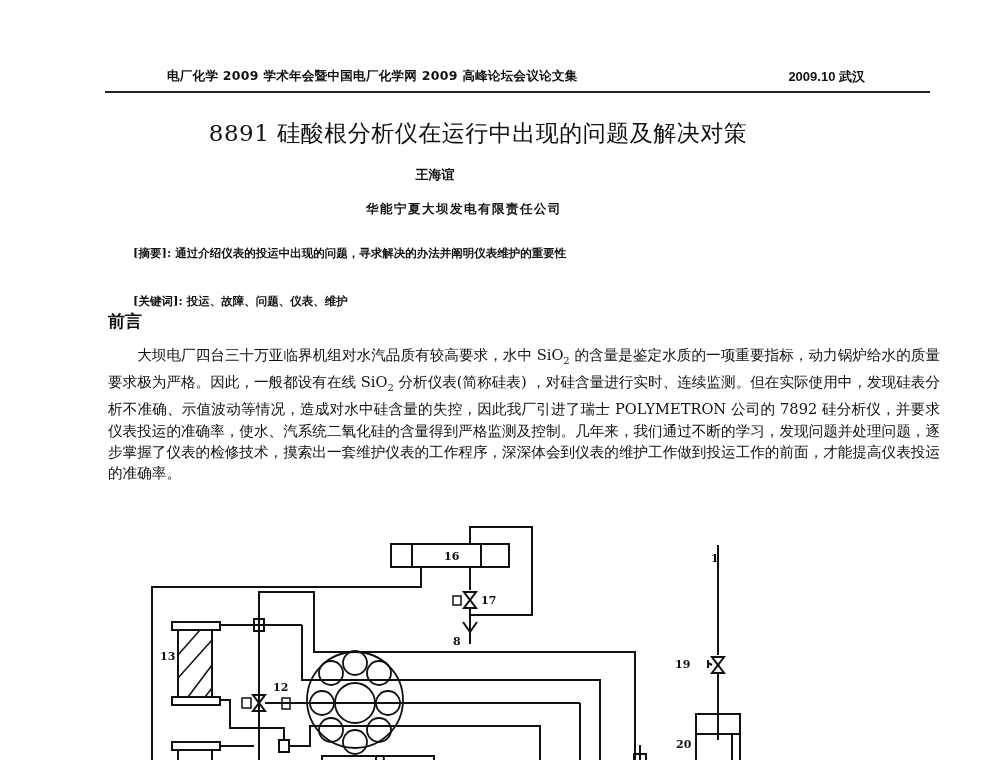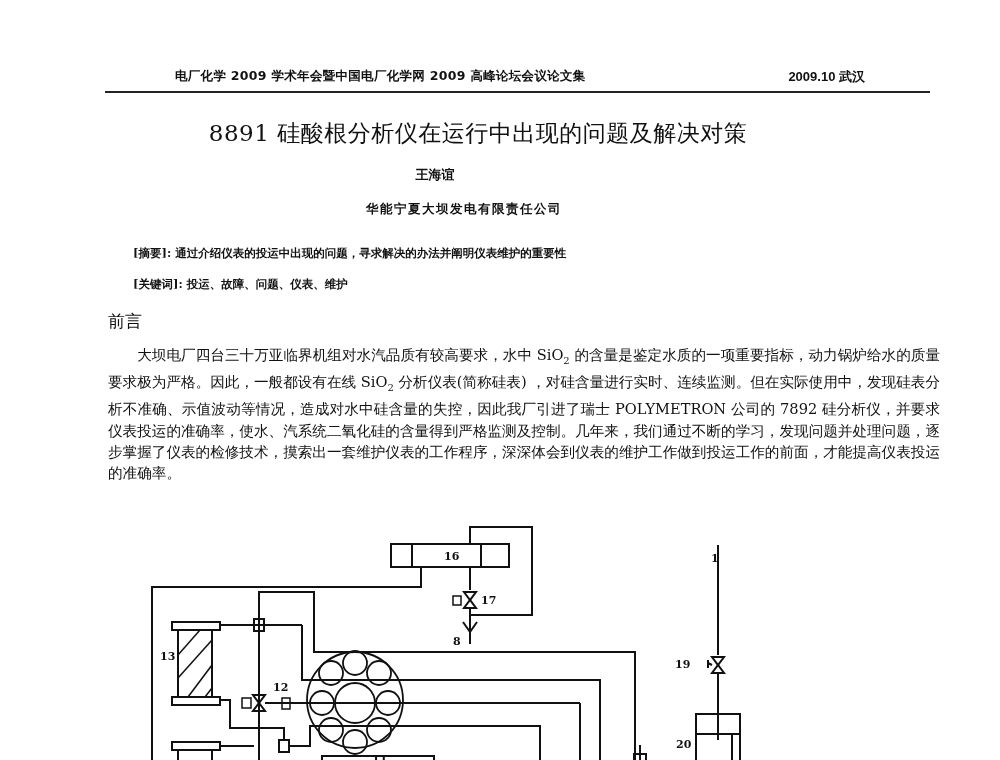--- a/index.html
+++ b/index.html
@@ -1,27 +1,27 @@
 <!DOCTYPE html>
 <html><head>
 <meta charset="utf-8">
 <style>
   html, body { margin:0; padding:0; background:#ffffff; }
   body { width:1000px; height:760px; position:relative; overflow:hidden; color:#111; font-family:"DejaVu Serif", serif; }
   .header { position:absolute; left:105px; top:68px; width:825px; height:22px; }
-  .header-left { position:absolute; left:70px; top:0; font-family:"DejaVu Sans", sans-serif; font-size:12.5px; font-weight:bold; letter-spacing:0.3px; }
+  .header-left { position:absolute; left:62px; top:0; font-family:"DejaVu Sans", sans-serif; font-size:12.5px; font-weight:bold; letter-spacing:0.3px; }
   .header-right { position:absolute; right:65px; top:0; font-family:Liberation Sans, sans-serif; font-size:13px; font-weight:bold; }
   .header-rule { position:absolute; left:0; top:23px; width:825px; height:2px; background:#222; }
   .title { position:absolute; left:0; width:956px; top:118px; text-align:center; font-size:23px; font-weight:normal; letter-spacing:0.5px; }
   .author { position:absolute; left:0; width:870px; top:166px; text-align:center; font-size:13px; font-weight:bold; }
   .affil { position:absolute; left:0; width:928px; top:201px; text-align:center; font-size:12.5px; font-weight:bold; letter-spacing:1.5px; }
   .abstract, .keywords { position:absolute; left:133px; font-size:11.5px; font-weight:bold; }
   .abstract { top:246px; }
-  .keywords { top:277px;text-align:right; }
-  .section { position:absolute; left:108px; top:310px; font-family:"DejaVu Sans", sans-serif; font-size:17px; font-weight:normal; }
+  .keywords { top:294px;text-align:right; }
+  .section { position:absolute; left:108px; top:310px; font-family:"DejaVu Sans", sans-serif; font-size:17px; font-weight:bold; }
   .para { position:absolute; left:108px; top:344px; width:832px; font-size:14.6px; line-height:21.3px; text-indent:2em; text-align:justify; }
   .para sub { font-size:10px; }
   svg.diagram { position:absolute; left:0; top:0; }
   .lbl { font-family:"DejaVu Serif", serif; font-size:11px; font-weight:bold; fill:#111; }
 </style>
 </head>
 <body>
 
 <div class="header">
   <span class="header-left">电厂化学 2009 学术年会暨中国电厂化学网 2009 高峰论坛会议论文集</span>

